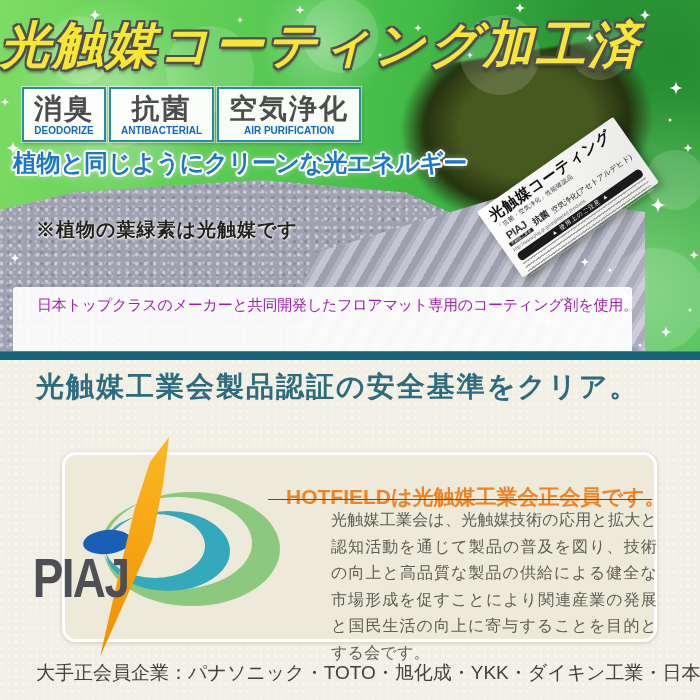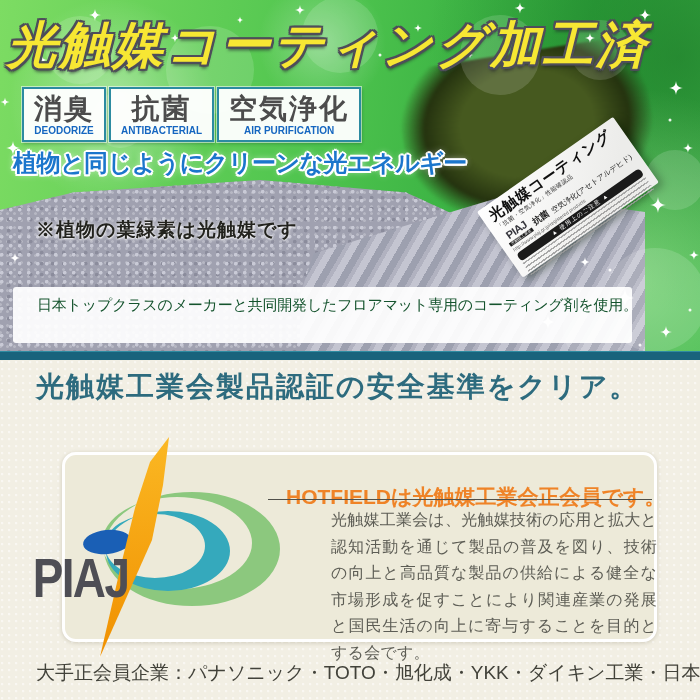--- a/index.html
+++ b/index.html
@@ -49,21 +49,21 @@
   .card-url{font-size:5px;color:#666;margin-top:1px;white-space:nowrap;}
   .card-bar{margin-top:2px;height:9px;border-radius:4px;background:#1b1b1b;color:#fff;
     font-size:6px;line-height:9px;text-align:center;letter-spacing:1px;white-space:nowrap;}
   .card-lines{margin-top:2px;height:15px;
     background:repeating-linear-gradient(to bottom,#9b9b9b 0 1.5px,transparent 1.5px 4.5px);
     opacity:.85;}
 
   .sparkles{position:absolute;left:0;top:0;pointer-events:none;}
 
   
-  .hero-title{position:absolute;left:0;top:12px;width:656px;text-align:center;margin:0;
+  .hero-title{position:absolute;left:0;top:12px;width:656px;text-align:left;margin:0;
     font-family:"Liberation Serif",serif;font-style:italic;font-weight:bold;
     font-size:50px;letter-spacing:3px;color:#f7e733;white-space:nowrap;
     text-shadow:2px 0 0 #4e4e5a,-2px 0 0 #4e4e5a,0 2px 0 #4e4e5a,0 -2px 0 #4e4e5a,
       2px 2px 0 #4e4e5a,-2px 2px 0 #4e4e5a,2px -2px 0 #4e4e5a,-2px -2px 0 #4e4e5a,
       0 4px 3px rgba(35,35,45,.55);}
 
   .features{position:absolute;left:22px;top:87px;display:flex;gap:3px;}
   .feat{background:rgba(255,255,255,.96);border:2px solid #2c8ba1;text-align:center;
     padding:5px 10px 4px;box-shadow:0 0 0 1px rgba(255,255,255,.55),1px 2px 3px rgba(0,60,30,.3);}
   .feat-jp{font-size:28px;font-weight:bold;color:#4c4c4c;letter-spacing:2px;line-height:1.05;white-space:nowrap;}
@@ -71,23 +71,23 @@
 
   .lead{position:absolute;left:13px;top:146px;font-size:24px;font-weight:bold;color:#1b76cc;
     line-height:34px;letter-spacing:-.5px;white-space:nowrap;
     text-shadow:2px 0 0 #fff,-2px 0 0 #fff,0 2px 0 #fff,0 -2px 0 #fff,
       1.5px 1.5px 0 #fff,-1.5px 1.5px 0 #fff,1.5px -1.5px 0 #fff,-1.5px -1.5px 0 #fff,0 0 7px rgba(255,255,255,.9);}
 
   .hero-note{position:absolute;left:36px;top:217px;font-size:19px;font-weight:bold;color:#23231e;
     letter-spacing:1px;white-space:nowrap;
     text-shadow:0 1px 2px rgba(255,255,255,.9),0 0 5px rgba(255,255,255,.8);}
 
-  .info-box{position:absolute;left:13px;top:287px;width:619px;height:56px;box-sizing:border-box;
+  .info-box{position:absolute;left:13px;top:287px;width:619px;height:73px;box-sizing:border-box;
     background:rgba(255,255,255,.93);border-radius:3px;padding:6px 0 0 24px;
-    font-size:15px;color:#14532d;line-height:23px;letter-spacing:-.2px;white-space:nowrap;}
+    font-size:15px;color:#a21caf;line-height:23px;letter-spacing:-.2px;white-space:nowrap;}
 
   .teal-bar{position:absolute;left:0;top:351px;width:700px;height:8px;
     background:#19637c;border-top:1px solid #2e8ba1;box-sizing:content-box;}
 
   
   .lower{position:absolute;left:0;top:360px;width:700px;height:340px;background:#f2efe4;
     background-image:radial-gradient(circle at 30% 30%, rgba(255,255,255,.5) 1px, transparent 1.6px);
     background-size:7px 7px;}
 
   .cert-heading{position:absolute;left:36px;top:366px;margin:0;

